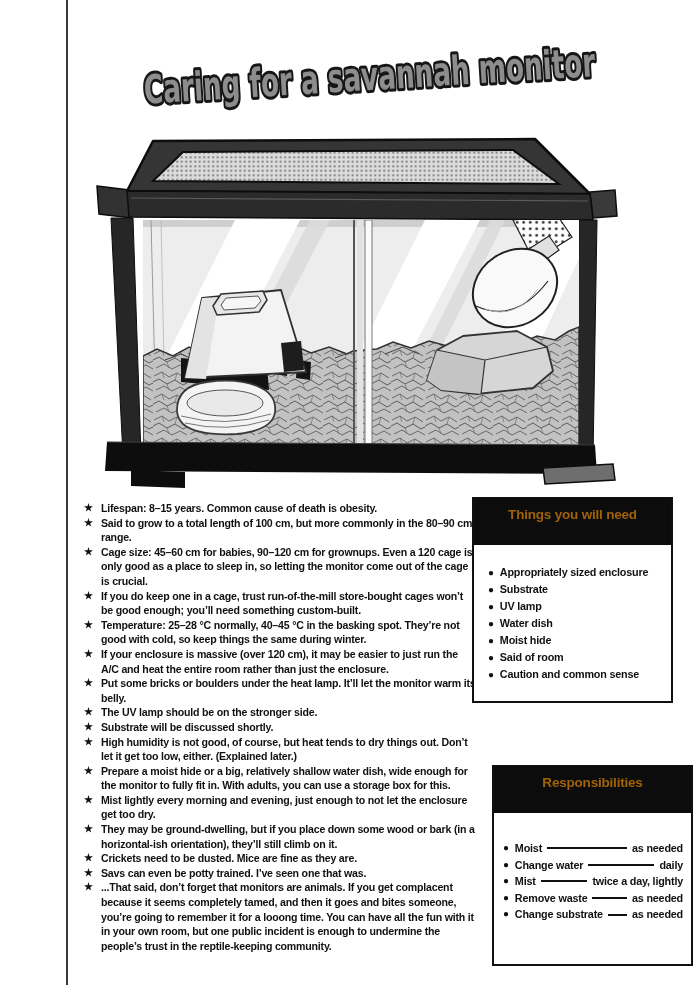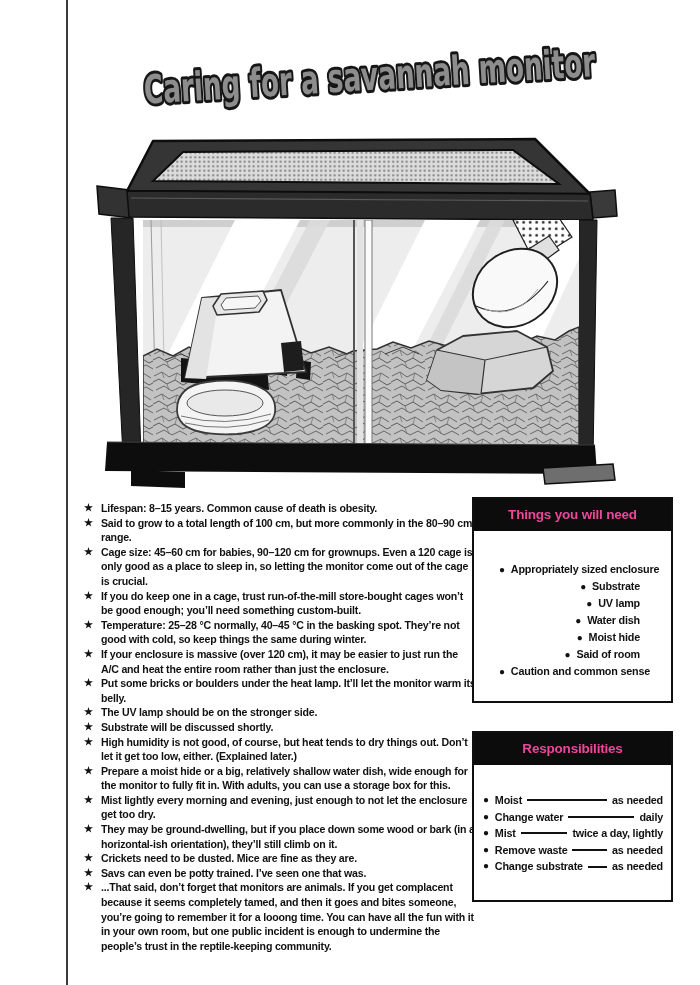--- a/index.html
+++ b/index.html
@@ -16,26 +16,26 @@
   .care-notes{position:absolute;left:84px;top:501px;width:392px;}
   .care-notes ul{list-style:none;margin:0;padding:0;}
   .care-notes li{
     position:relative;padding-left:17px;font-size:10.6px;font-weight:bold;
     line-height:14.6px;letter-spacing:-0.2px;
   }
   .care-notes .bullet{position:absolute;left:0;top:0;font-size:10px;}
   
   .panel{position:absolute;left:472px;width:201px;border:2px solid #0f0f0f;background:#fff;box-sizing:border-box;}
   .panel.things{top:497px;height:206px;}
-  .panel.resp{top:731px;height:171px;}
+  .panel.resp{top:765px;height:201px;margin-left:20px;}
   .panel-header{
-    background:#0c0c0c;color:#ec4899;text-align:center;font-weight:bold;
-    font-size:13.5px;padding:8px 0 9px 0;letter-spacing:-0.2px;
+    background:#0c0c0c;color:#a16207;text-align:center;font-weight:bold;
+    font-size:13.5px;padding:8px 0 23px 0;letter-spacing:-0.2px;
   }
-  .panel ul{list-style:none;margin:15px;padding:15px 16px 0 10px;text-align:right;}
+  .panel ul{list-style:none;margin:4px;padding:15px 16px 0 10px;}
   .panel.things li{font-size:10.8px;font-weight:bold;line-height:17px;letter-spacing:-0.2px;white-space:nowrap;}
   .dot{font-size:10px;margin-right:6px;}
   .resp-list{padding:27px 8px 0 9px;}
   .resp-row{display:flex;align-items:center;font-size:10.8px;font-weight:bold;line-height:16.6px;letter-spacing:-0.2px;}
   .resp-row .task{white-space:nowrap;}
   .resp-row .leader{flex:1 1 auto;min-width:16px;height:2px;background:#111;margin:0 5px;}
   .resp-row .freq{white-space:nowrap;}
 </style>
 </head>
 <body>

